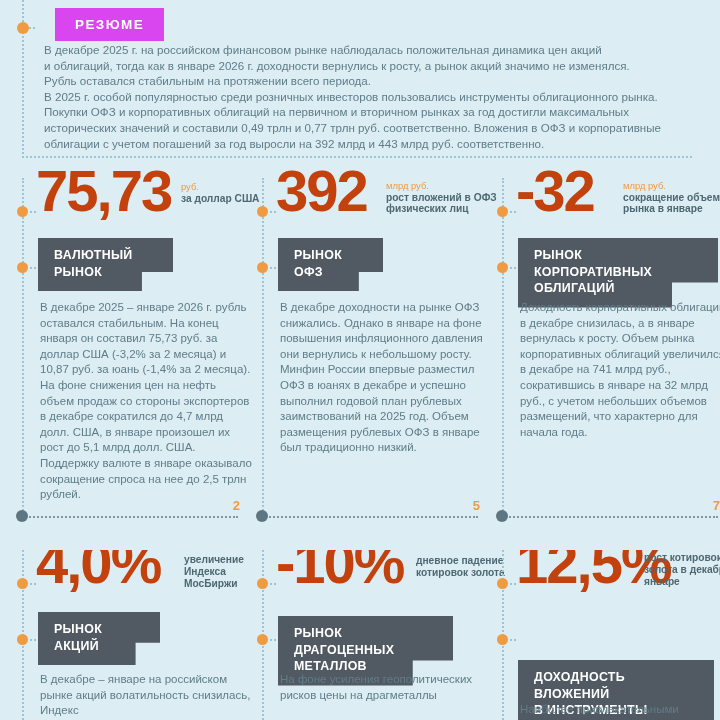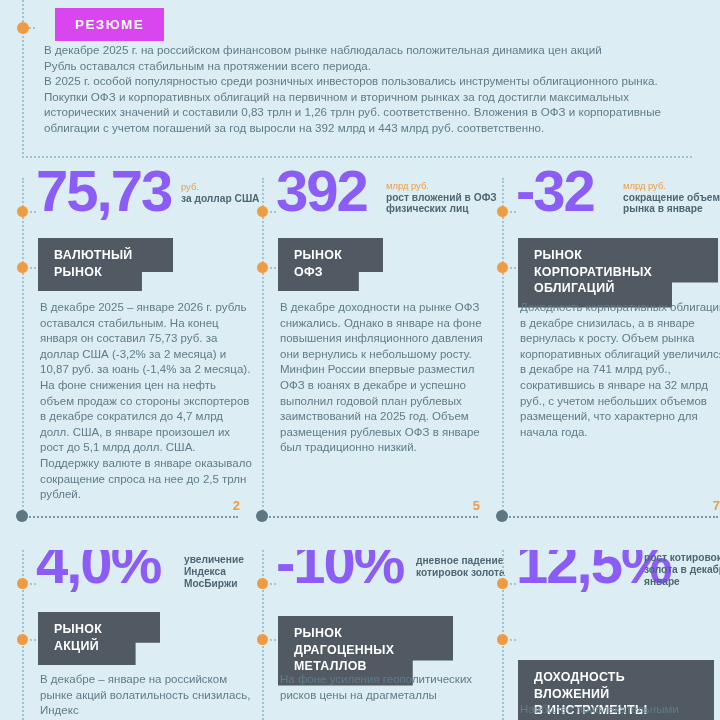--- a/index.html
+++ b/index.html
@@ -162,21 +162,21 @@
     height: 56px;
   }
   .bignum {
     position: absolute;
     left: 0px;
     top: -14px;
     font-family: "Liberation Sans", sans-serif;
     font-weight: bold;
     font-size: 58px;
     line-height: 58px;
-    color: #8b5cf6;
+    color: #c2410c;
     letter-spacing: -2px;
     white-space: nowrap;
   }
 
   .unit-wrap {
     position: absolute;
     top: 2px;
     width: 112px;
   }
   .unit-main {
@@ -242,24 +242,25 @@
 <div class="summary-block">
   <div class="summary-rail"></div>
   <div class="summary-rail-bottom"></div>
   <div class="summary-dot-stub"></div>
   <div class="summary-dot"></div>
 
   <div class="badge-resume">РЕЗЮМЕ</div>
 
   <div class="summary-text">
     <p>В декабре 2025 г. на российском финансовом рынке наблюдалась положительная динамика цен акций</p>
+    <p>и облигаций, тогда как в январе 2026 г. доходности вернулись к росту, а рынок акций значимо не изменялся.</p>
     <p>Рубль оставался стабильным на протяжении всего периода.</p>
     <p>В 2025 г. особой популярностью среди розничных инвесторов пользовались инструменты облигационного рынка.</p>
     <p>Покупки ОФЗ и корпоративных облигаций на первичном и вторичном рынках за год достигли максимальных</p>
-    <p>исторических значений и составили 0,83 трлн и 1,26 трлн руб. соответственно. Вложения в ОФЗ и корпоративные</p>
+    <p>исторических значений и составили 0,49 трлн и 0,77 трлн руб. соответственно. Вложения в ОФЗ и корпоративные</p>
     <p>облигации с учетом погашений за год выросли на 392 млрд и 443 млрд руб. соответственно.</p>
   </div>
 </div>
 
 <div class="col col-1 row-top">
   <div class="col-rail"></div>
   <div class="col-rail-bottom"></div>
   <div class="col-enddot"></div>
   <div class="node-stub n1"></div>
   <div class="node-dot n1"></div>

